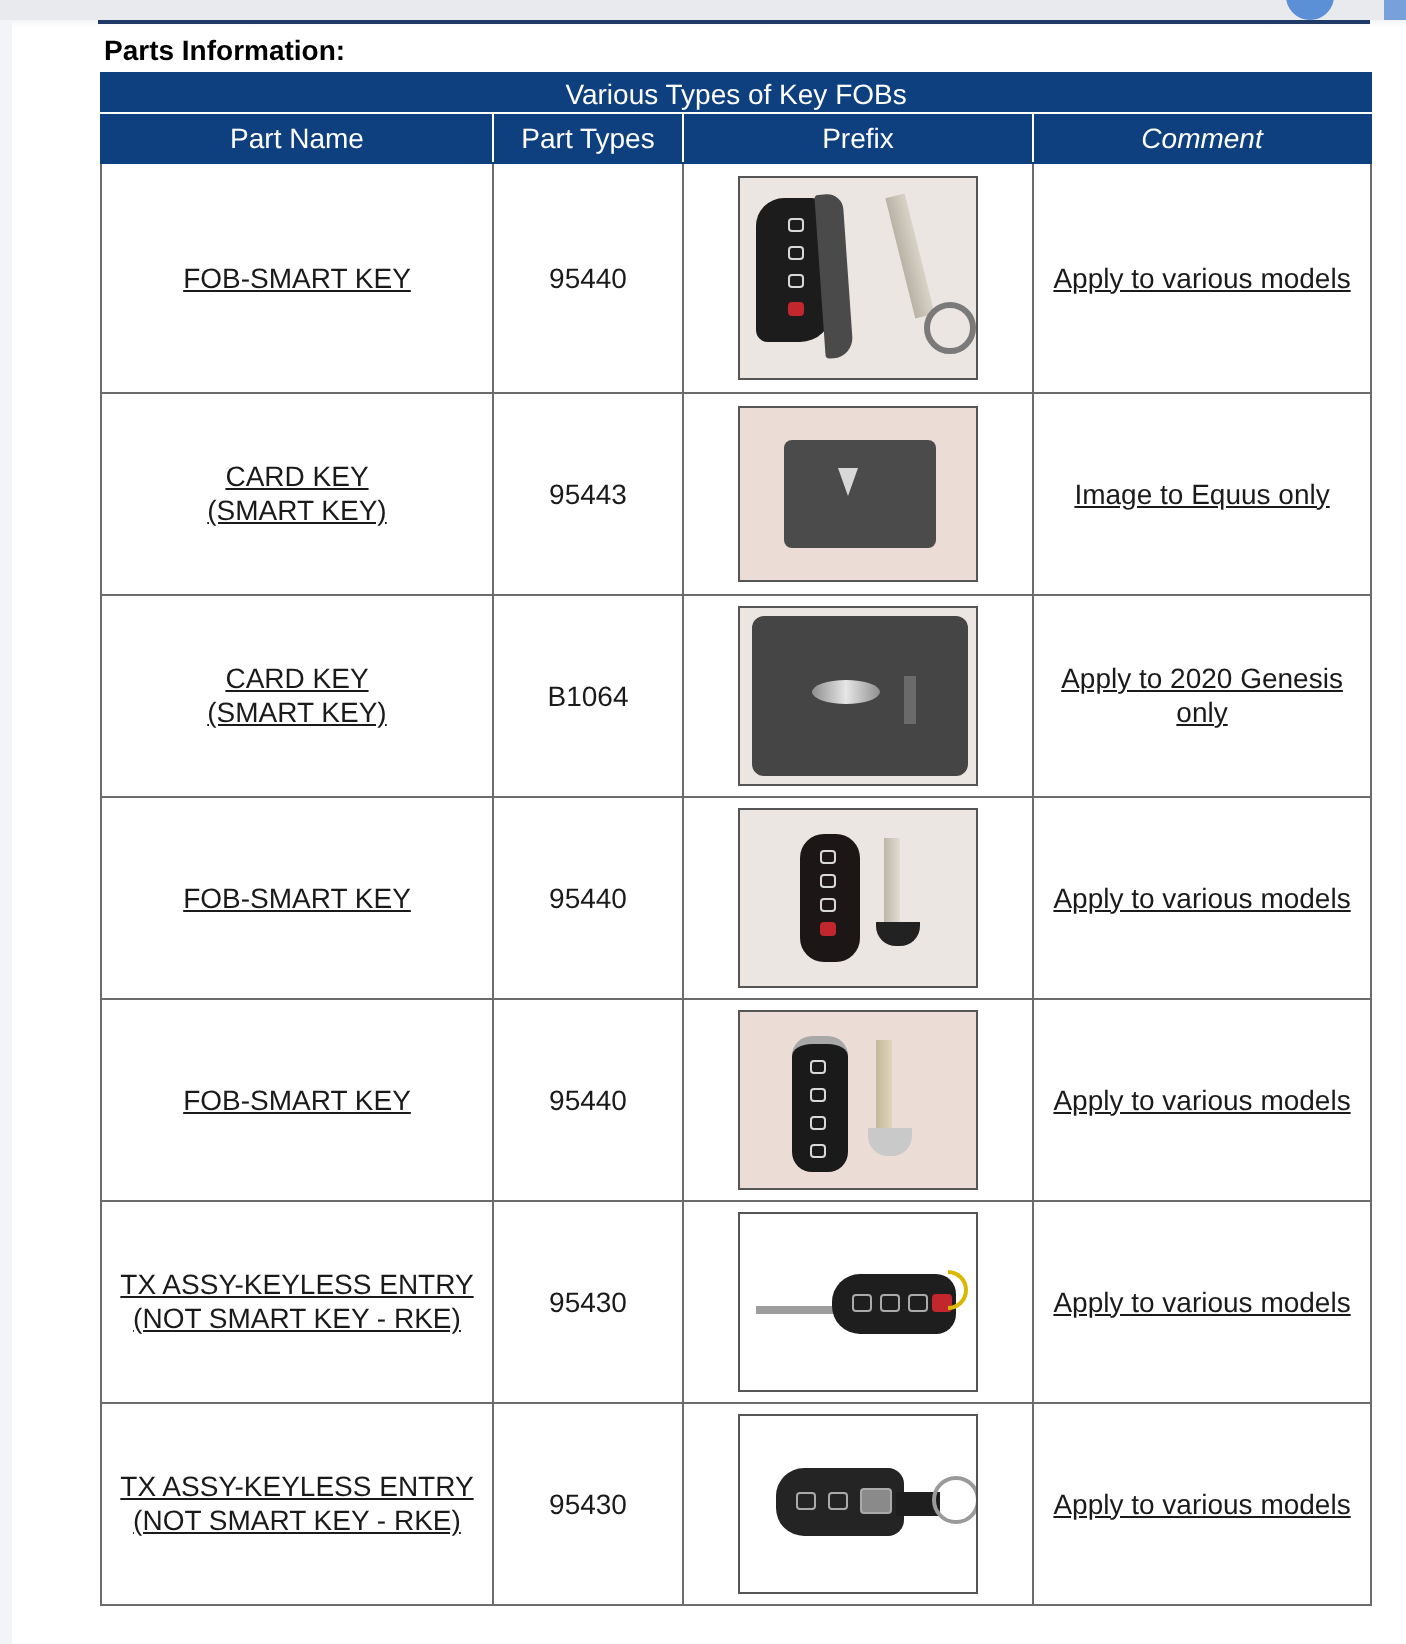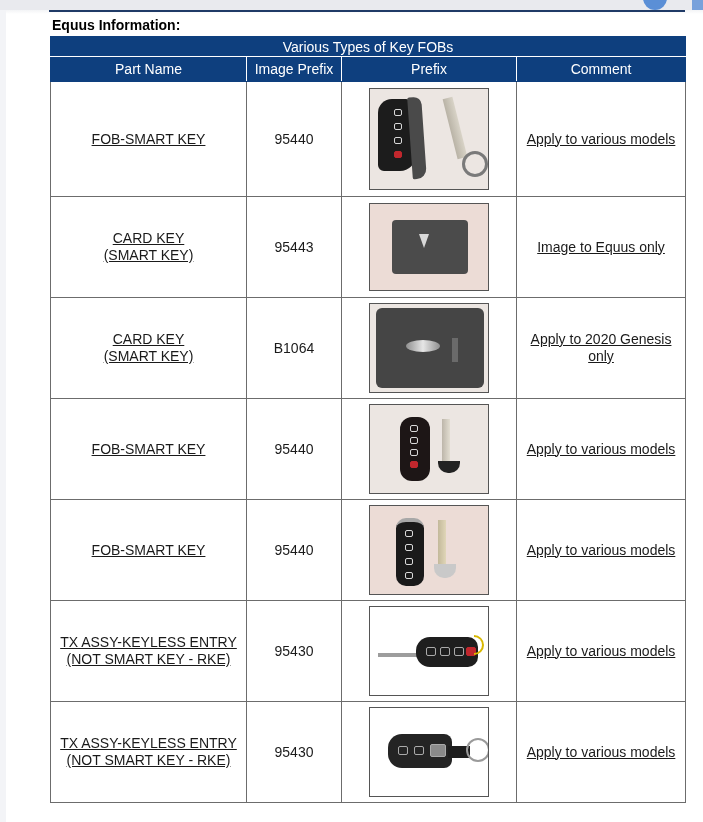--- a/index.html
+++ b/index.html
@@ -14,21 +14,21 @@
   .rule { position: absolute; left: 49px; top: 10px; width: 636px; height: 2px; background: #1f3a66; }
 
   .section-title { position: absolute; left: 52px; top: 17px; font-size: 14px; font-weight: bold; color: #000; }
 
   table.parts { position: absolute; left: 50px; top: 36px; width: 635px; border-collapse: collapse; table-layout: fixed; }
   table.parts th, table.parts td { border: 1px solid #6c6c6c; text-align: center; vertical-align: middle; }
   table.parts thead th { background: #0e3f7e; color: #ffffff; font-weight: normal; font-size: 14px; border-color: #ffffff; }
   table.parts thead tr.caption th { height: 20px; border-top-color: #0e3f7e; border-left-color: #0e3f7e; border-right-color: #0e3f7e; }
   table.parts thead tr.cols th { height: 25px; border-bottom-color: #0e3f7e; }
   table.parts thead tr.cols th:first-child { border-left-color: #0e3f7e; margin-left: 20px; }
-  table.parts thead tr.cols th:last-child { border-right-color: #0e3f7e; }
+  table.parts thead tr.cols th:last-child { border-right-color: #0e3f7e; font-style: italic; }
   table.parts td { font-size: 14px; line-height: 17px; padding: 0 6px; color: #1a1a1a; }
   td .line { display: block; text-decoration: underline; }
 
   .photo { margin: 0 auto; width: 120px; height: 90px; border: 1px solid #555; position: relative; overflow: hidden; }
   .bg-warm { background: #ece6e2; }
   .bg-pink { background: #ecdcd6; }
   .bg-white { background: #ffffff; }
 
   
   .f1-body { position: absolute; left: 8px; top: 10px; width: 38px; height: 72px; background: #1c1c1c; border-radius: 14px 10px 16px 6px; }
@@ -66,36 +66,36 @@
 <body>
 
 <div class="topbar">
   <div class="circle"></div>
   <div class="tab"></div>
 </div>
 <div class="topshadow"></div>
 <div class="leftedge"></div>
 <div class="rule"></div>
 
-<div class="section-title">Equus Information:</div>
+<div class="section-title">Parts Information:</div>
 
 <table class="parts">
   <colgroup>
     <col style="width:196px">
       <col style="width:95px">
       <col style="width:175px">
       <col style="width:169px">
   </colgroup>
   <thead>
     <tr class="caption">
       <th colspan="4">Various Types of Key FOBs</th>
     </tr>
     <tr class="cols">
       <th>Part Name</th>
-      <th>Image Prefix</th>
+      <th>Part Types</th>
       <th>Prefix</th>
       <th>Comment</th>
     </tr>
   </thead>
   <tbody>
 
     <tr style="height:115px">
       <td>
           <span class="line">FOB-SMART KEY</span>
         </td>

